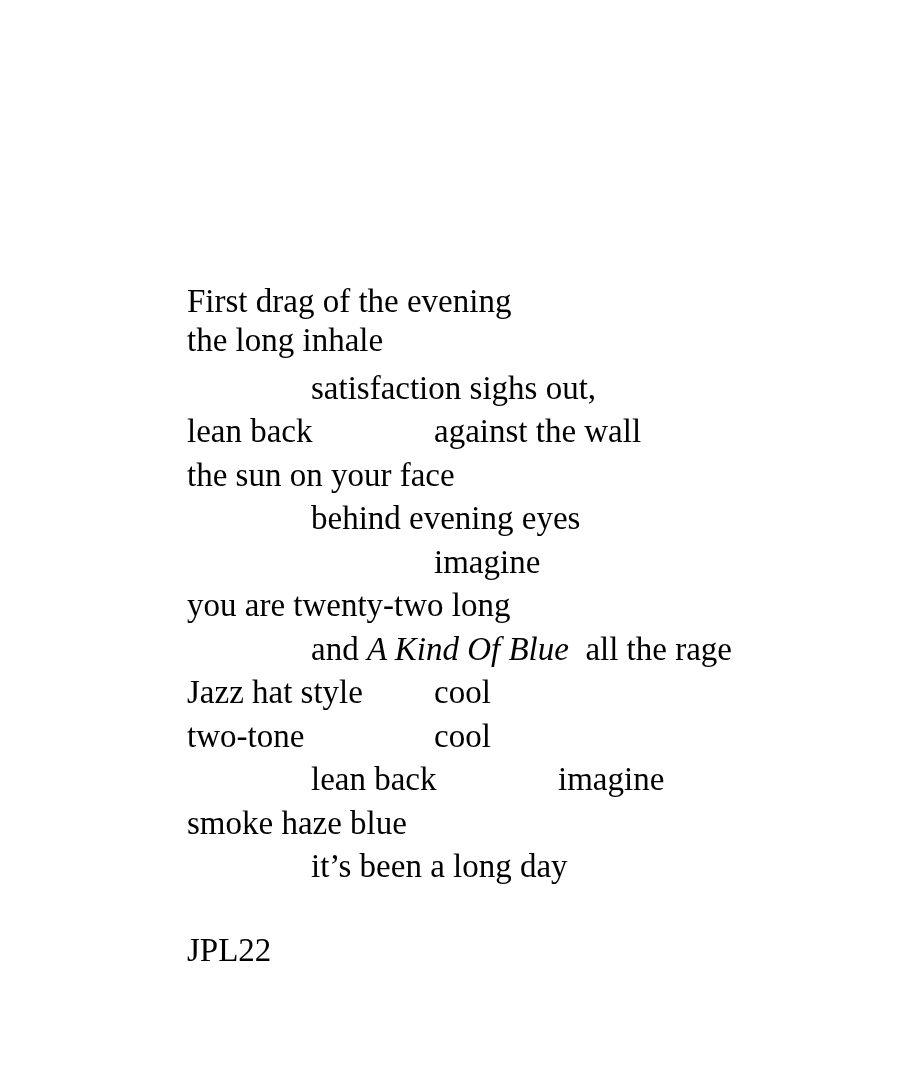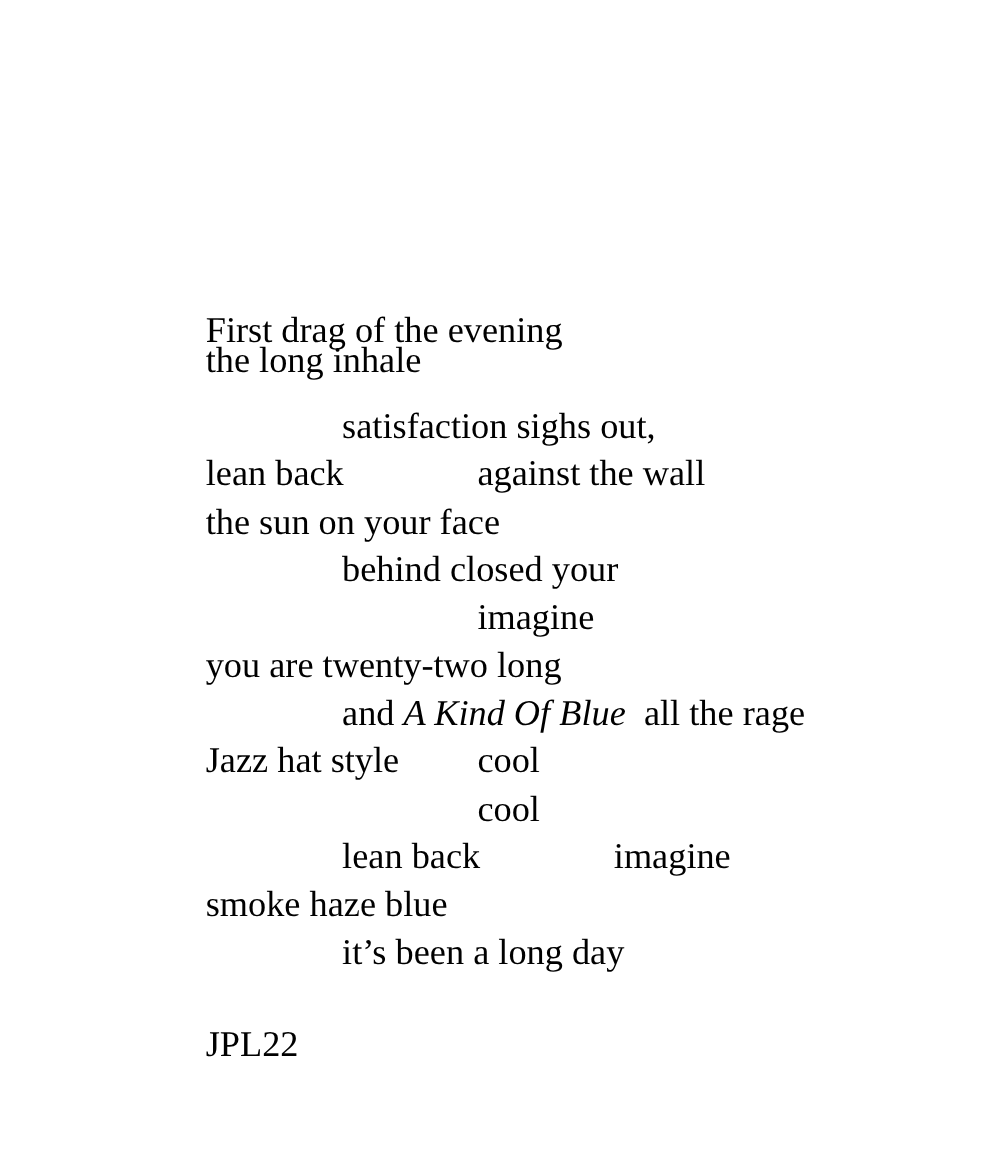--- a/index.html
+++ b/index.html
@@ -59,59 +59,60 @@
 <body>
 
 <div class="page">
 
   <div id="poem-body">
 
     <div class="line" style="top:279px">
       <span class="seg" style="left:187px">First drag of the evening</span>
     </div>
 
-    <div class="line" style="top:306px">
+    <div class="line" style="top:318px">
       <span class="seg" style="left:187px">the long inhale</span>
     </div>
 
     <div class="line" style="top:366px">
       <span class="seg" style="left:311px">satisfaction sighs out,</span>
     </div>
 
     <div class="line" style="top:409px">
       <span class="seg" style="left:187px">lean back</span>
       <span class="seg" style="left:434px">against the wall</span>
     </div>
 
     <div class="line" style="top:453px">
       <span class="seg" style="left:187px">the sun on your face</span>
     </div>
 
     <div class="line" style="top:496px">
-      <span class="seg" style="left:311px">behind closed your</span>
+      <span class="seg" style="left:311px">behind evening eyes</span>
     </div>
 
     <div class="line" style="top:540px">
       <span class="seg" style="left:434px">imagine</span>
     </div>
 
     <div class="line" style="top:583px">
       <span class="seg" style="left:187px">you are twenty-two long</span>
     </div>
 
     <div class="line" style="top:627px">
       <span class="seg" style="left:311px; white-space:pre"><span>and </span><em>A Kind Of Blue</em><span>  all the rage</span></span>
     </div>
 
     <div class="line" style="top:670px">
       <span class="seg" style="left:187px">Jazz hat style</span>
       <span class="seg" style="left:434px">cool</span>
     </div>
 
     <div class="line" style="top:714px">
+      <span class="seg" style="left:187px">two-tone</span>
       <span class="seg" style="left:434px">cool</span>
     </div>
 
     <div class="line" style="top:757px">
       <span class="seg" style="left:311px">lean back</span>
       <span class="seg" style="left:558px">imagine</span>
     </div>
 
     <div class="line" style="top:801px">
       <span class="seg" style="left:187px">smoke haze blue</span>

